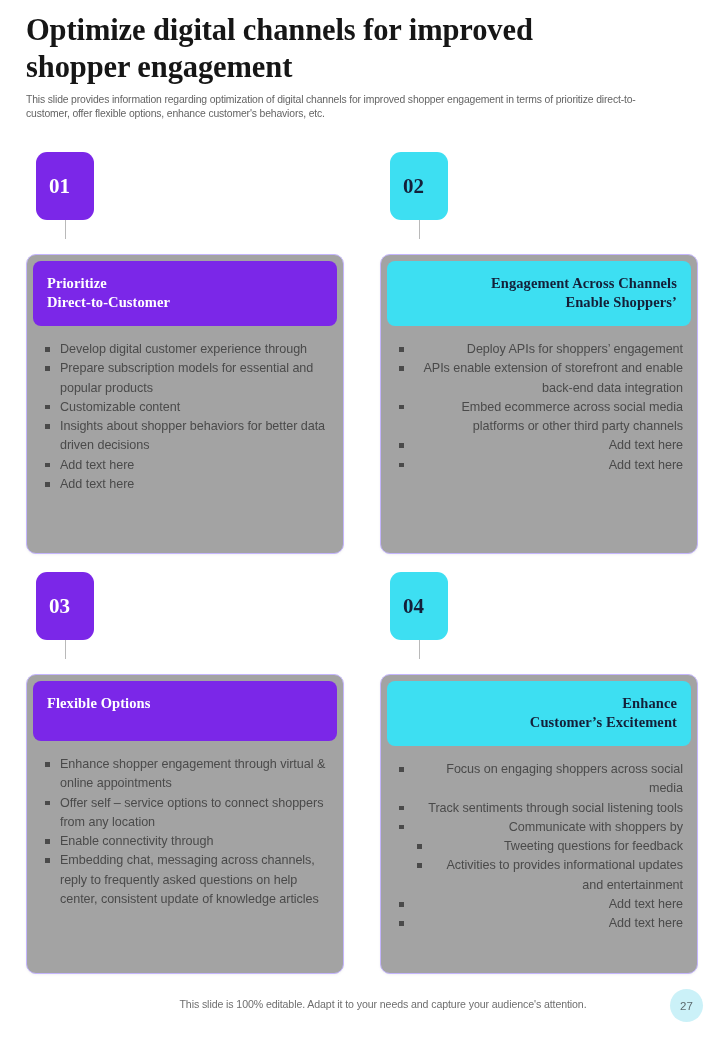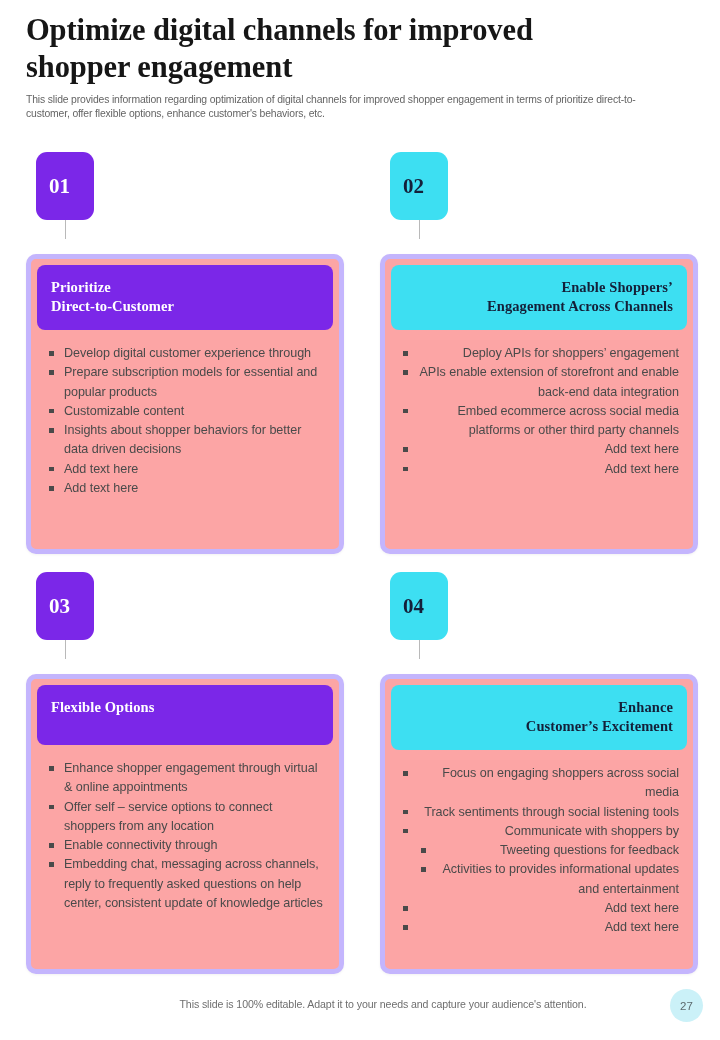--- a/index.html
+++ b/index.html
@@ -95,22 +95,22 @@
     height: 35px;
     background: #b9b9b9;
     z-index: 1;
   }
 
   
   .card {
     position: relative;
     margin-top: 34px;
     width: 318px;
-    background: #fca5a5;
-    border: 5px solid #c4b5fd;
+    background: #a3a3a3;
+    border: 1px solid #c4b5fd;
     border-radius: 10px;
     box-shadow: 0 1px 3px rgba(0,0,0,0.055);
     padding: 6px 6px 12px 6px;
     z-index: 2;
   }
   .card.tall { min-height: 300px; }
 
   .card-header {
     border-radius: 8px;
     padding: 13px 14px 14px 14px;
@@ -241,22 +241,22 @@
         </div>
       </div>
 
       <div class="block right">
         <div class="badge cyan">
           <span class="badge-num">02</span>
         </div>
         <div class="connector"></div>
         <div class="card tall">
           <div class="card-header cyan">
+            <div class="card-header-line">Engagement Across Channels</div>
             <div class="card-header-line">Enable Shoppers’</div>
-            <div class="card-header-line">Engagement Across Channels</div>
           </div>
           <ul class="bullets">
             <li><span class="bullet-mark"></span><span>Deploy APIs for shoppers’ engagement</span></li>
             <li><span class="bullet-mark"></span><span>APIs enable extension of storefront and enable back-end data integration</span></li>
             <li><span class="bullet-mark"></span><span>Embed ecommerce across social media platforms or other third party channels</span></li>
             <li><span class="bullet-mark"></span><span>Add text here</span></li>
             <li><span class="bullet-mark"></span><span>Add text here</span></li>
           </ul>
         </div>
       </div>

